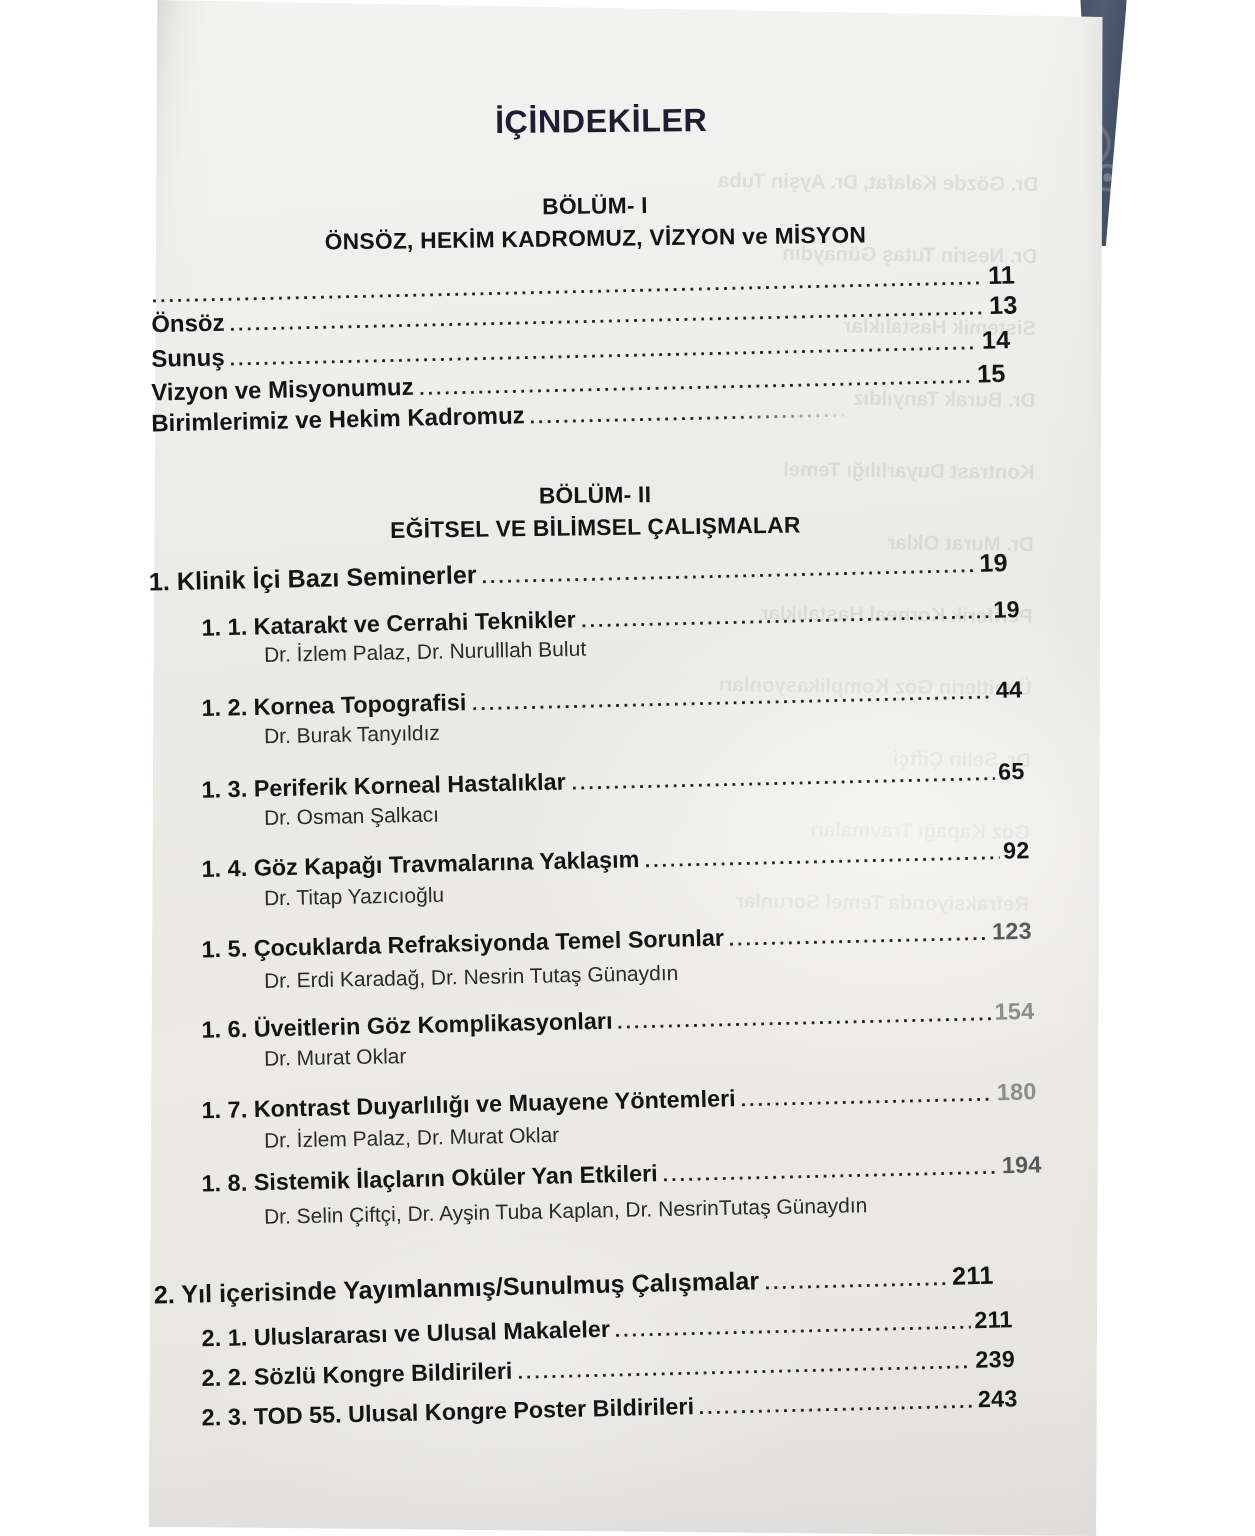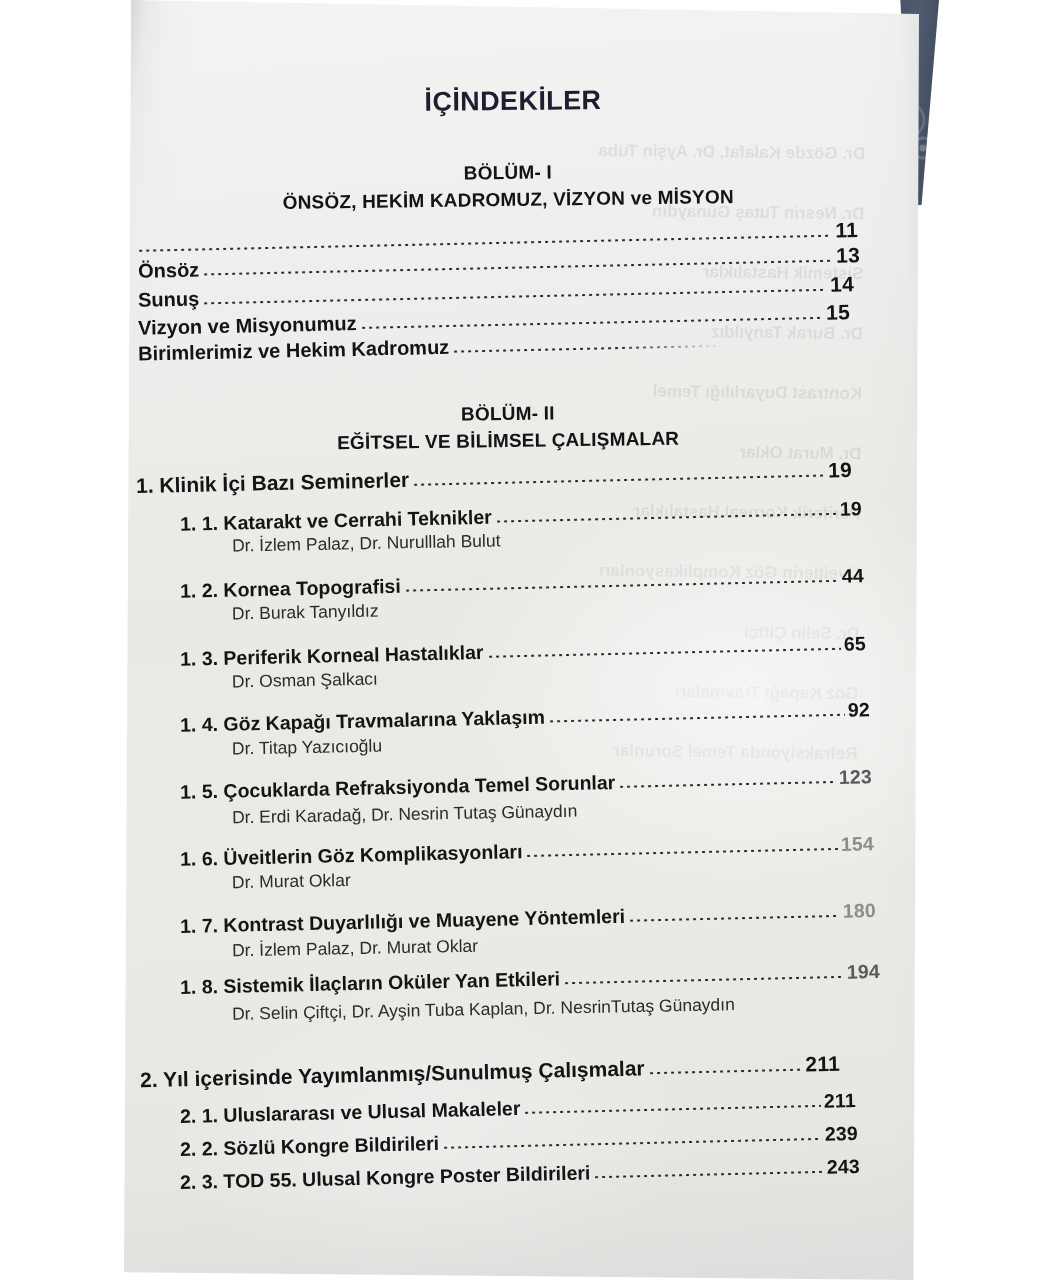--- a/index.html
+++ b/index.html
@@ -93,21 +93,21 @@
     clip-path: polygon(0.9% 0%, 100% 1.1%, 99.3% 100%, 0% 99.4%);
     white-space: pre;
     padding: 120px 0 0 60px;
     box-sizing: border-box;
   }
 
   
   .content {
     position: absolute;
     top: 0;
-    left: 128px;
+    left: 116px;
     width: 795px;
     height: 1132px;
     color: #141414;
   }
 
   .doc-title {
     position: absolute;
     top: 86px;
     left: 0;
     width: 770px;

